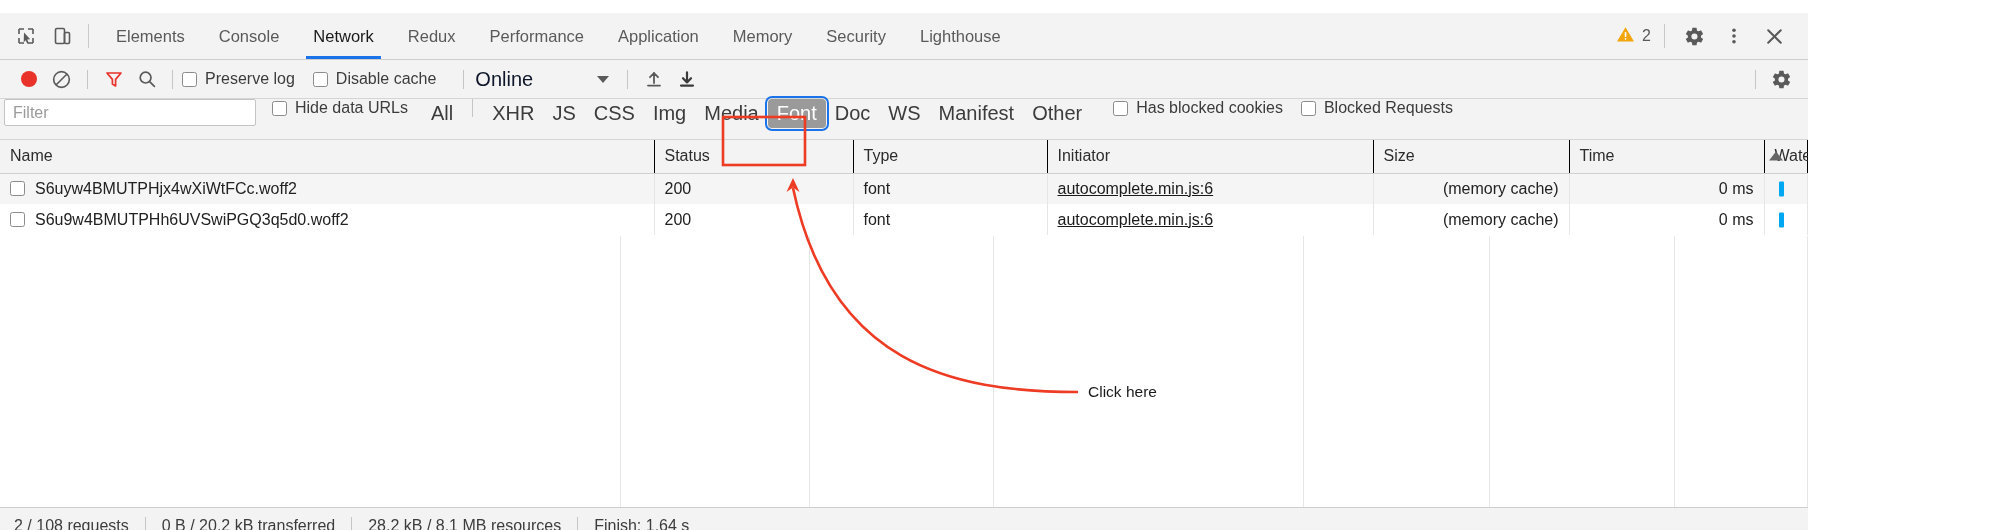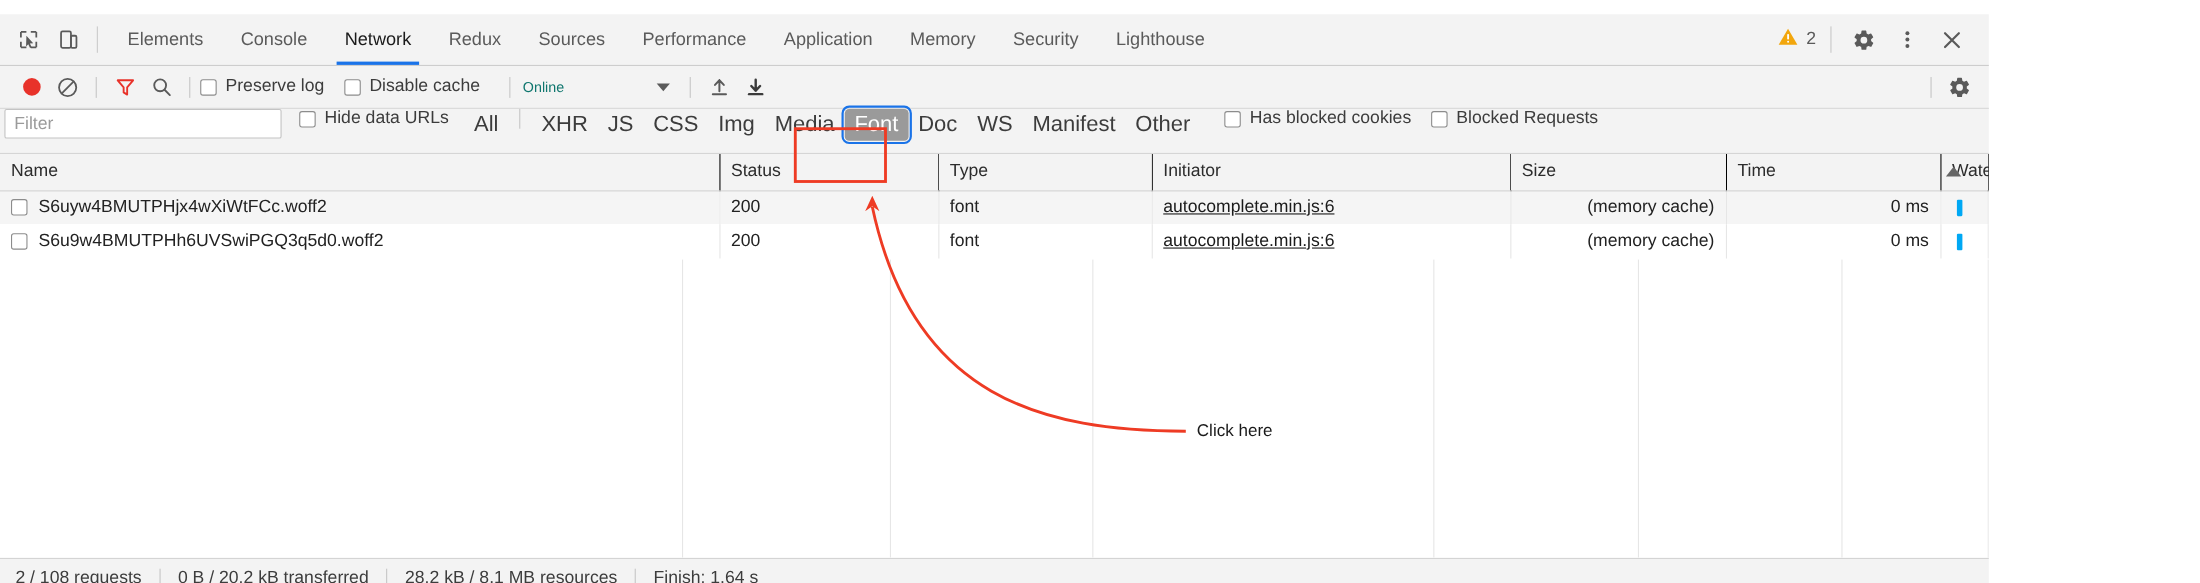--- a/index.html
+++ b/index.html
@@ -83,21 +83,21 @@
     margin-right: 18px; white-space: nowrap;
   }
   .chk {
     width: 15px; height: 15px;
     border: 1.5px solid #8c8c8c; border-radius: 2.5px;
     background: #fff; flex: none;
   }
   .chk-label { font-size: 16px; color: #3c3c3c; }
   .throttle {
     display: flex; align-items: center;
-    font-size: 13px; color: #0f766e;
+    font-size: 20px; color: #0f172a;
     margin-left: 2px;
     justify-content: center;
   }
   .throttle-val { min-width: 72px; }
   .caret-dn {
     width: 0; height: 0;
     border-left: 6px solid transparent;
     border-right: 6px solid transparent;
     border-top: 7px solid #5a5a5a;
     margin-left: 50px;
@@ -232,23 +232,20 @@
           <span>Elements</span>
         </div>
       <div class="tab">
           <span>Console</span>
         </div>
       <div class="tab active">
           <span>Network</span>
         </div>
       <div class="tab">
           <span>Redux</span>
-        </div>
-      <div class="tab">
-          <span>Sources</span>
         </div>
       <div class="tab">
           <span>Performance</span>
         </div>
       <div class="tab">
           <span>Application</span>
         </div>
       <div class="tab">
           <span>Memory</span>
         </div>

